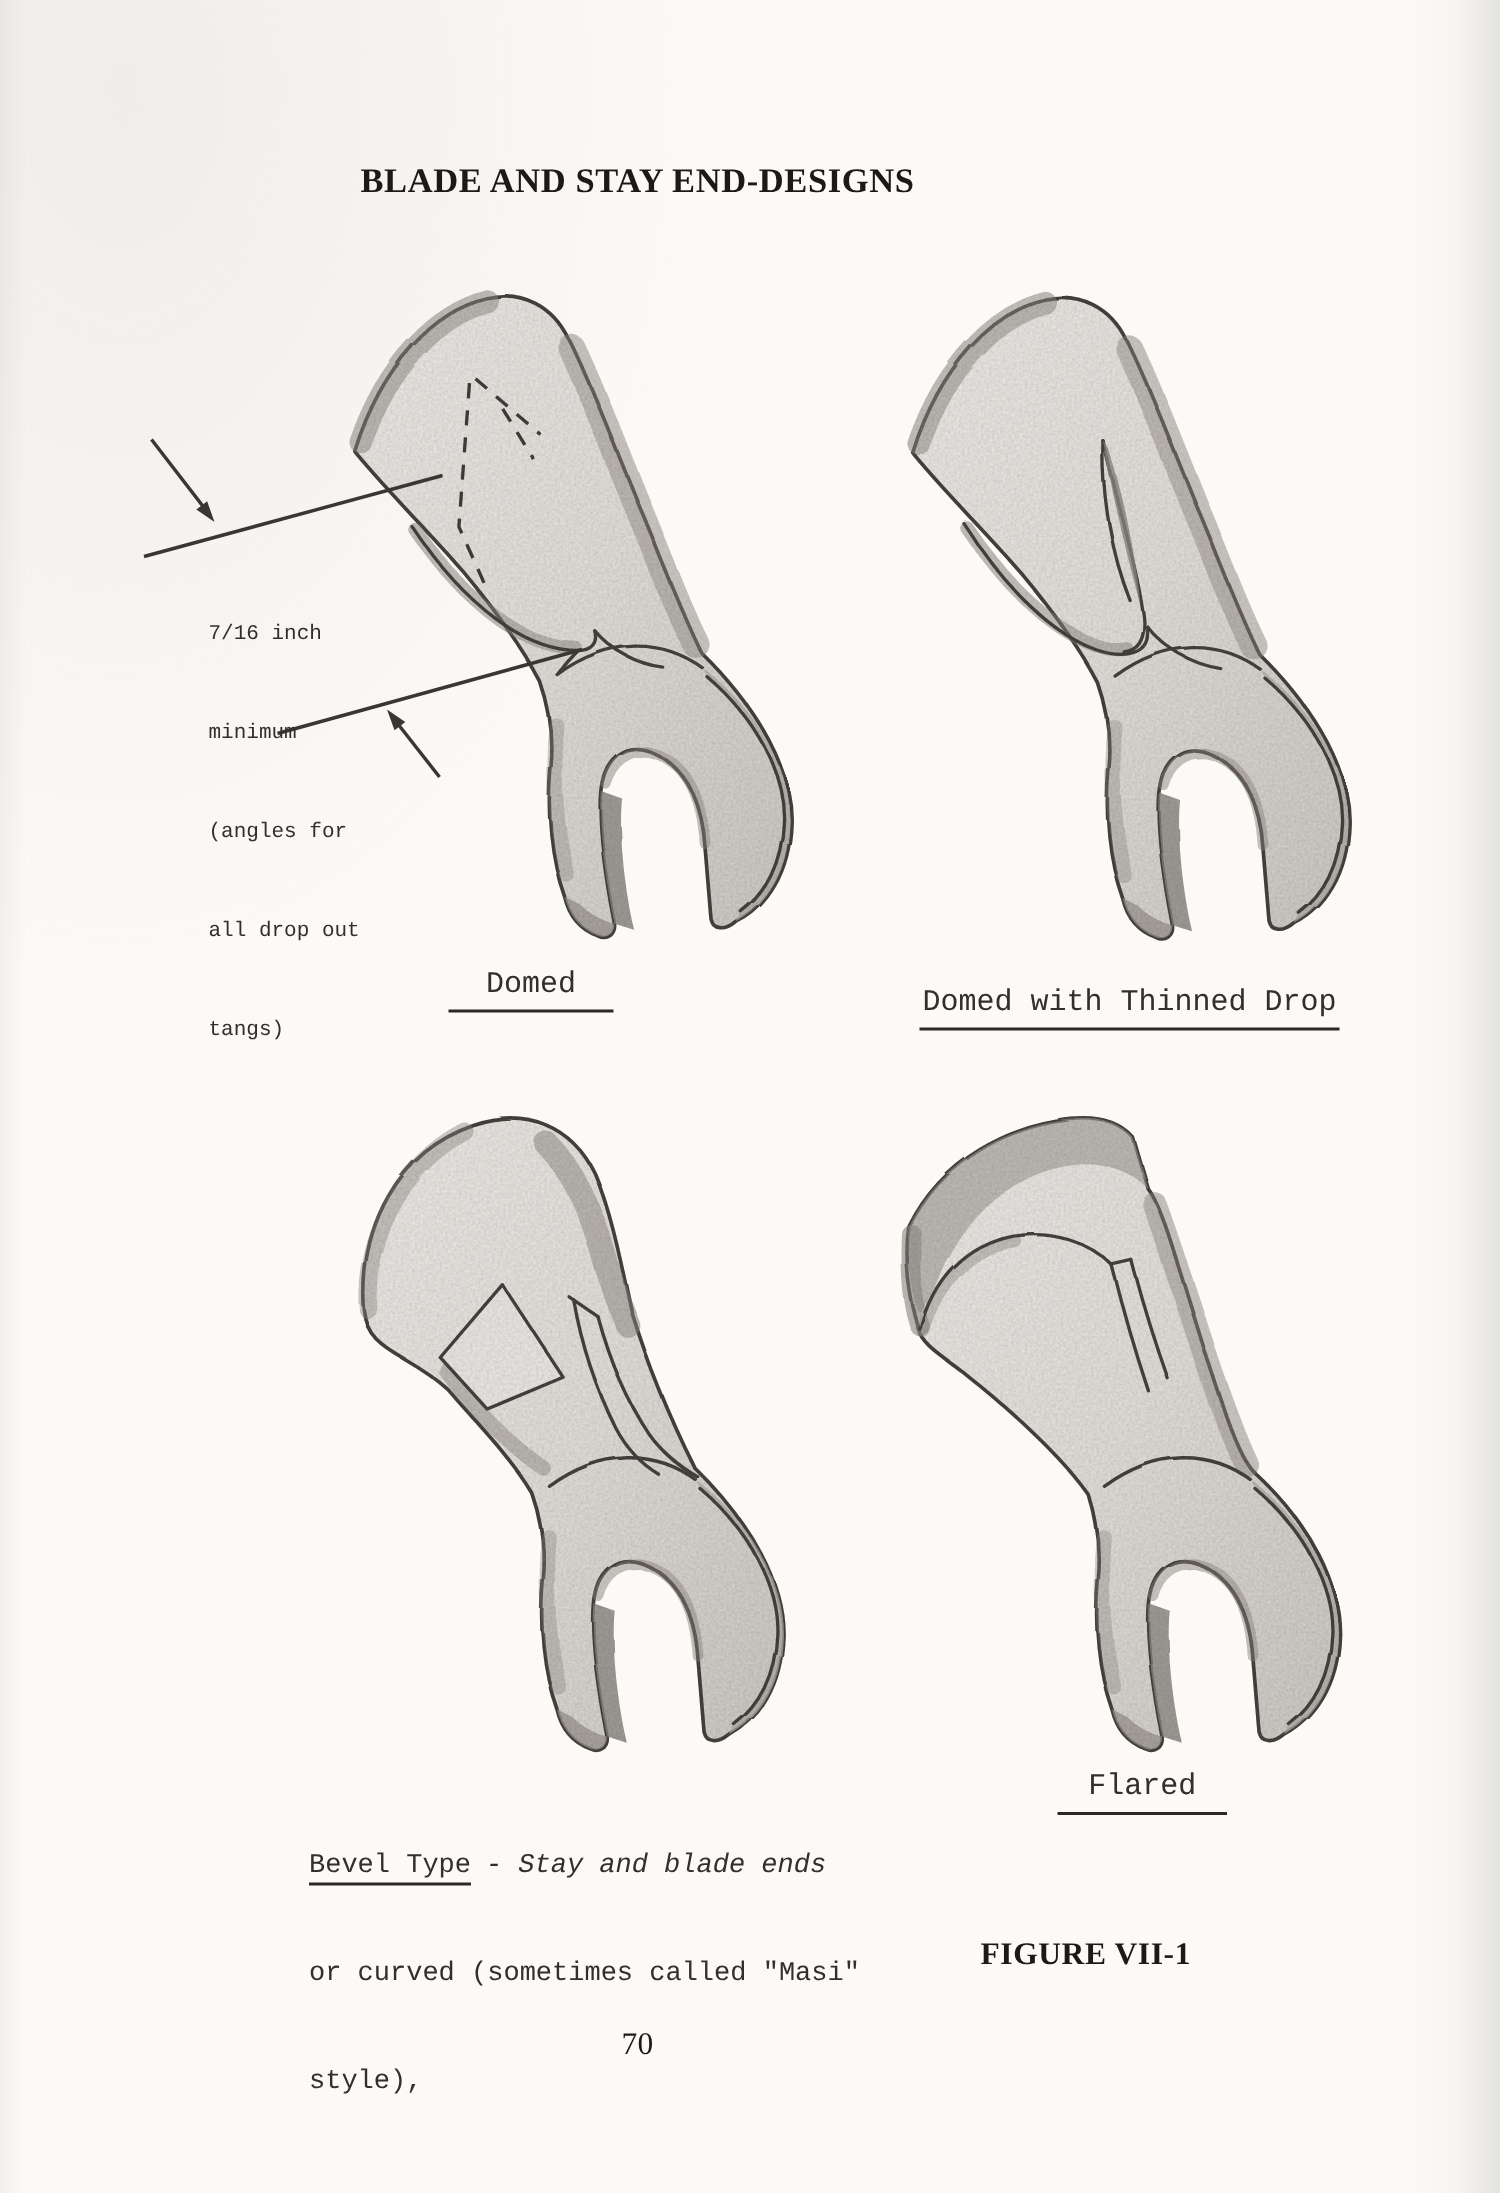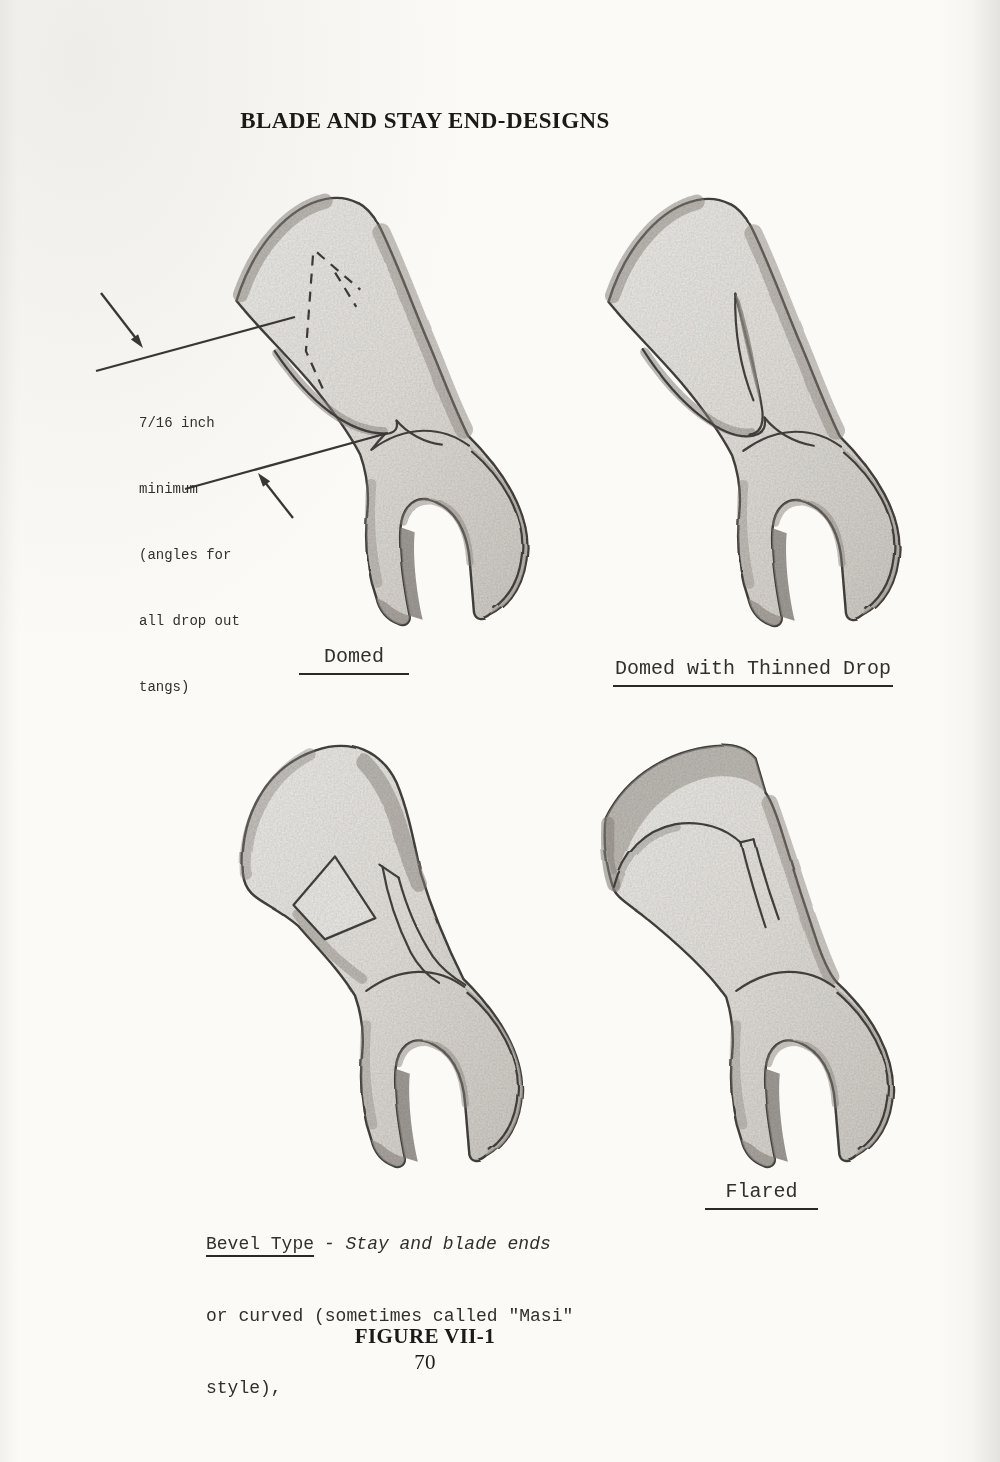--- a/index.html
+++ b/index.html
@@ -12,21 +12,21 @@
       #fbfaf7;
     overflow:hidden;
     font-family:"Liberation Serif", serif;
     color:#211f1d;
   }
   .serif-head {
     position:absolute; left:0; width:794px; padding-left:56px; box-sizing:border-box;
     text-align:center; font-weight:bold; letter-spacing:0.4px; color:#1c1a18;
   }
   #title { top:108px; font-size:23px; }
-  #figure-label { top:1324px; font-size:21px; }
+  #figure-label { top:1290px; font-size:21px;text-align:right; }
   #page-number { top:1350px; font-size:21px; font-weight:normal; letter-spacing:0.2px; }
 
   .mono { font-family:"Liberation Mono", monospace; color:#332f2b; }
 
   #annotation {
     position:absolute; left:139px; top:368px;
     font-size:14px; line-height:22px; white-space:pre;
   }
 
   .fig-label {

